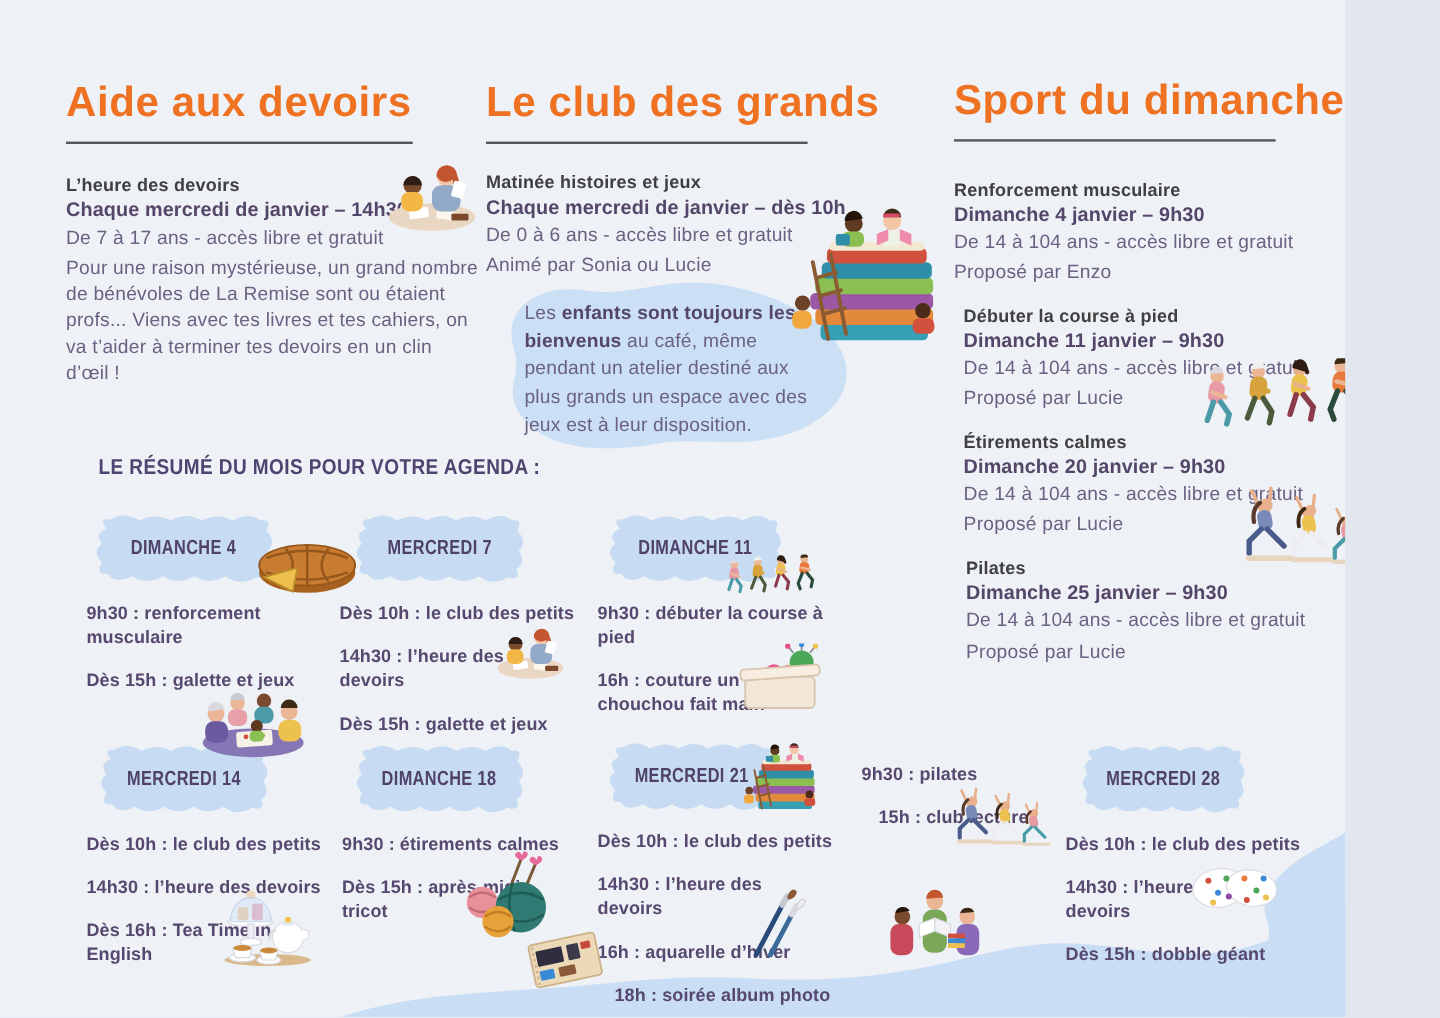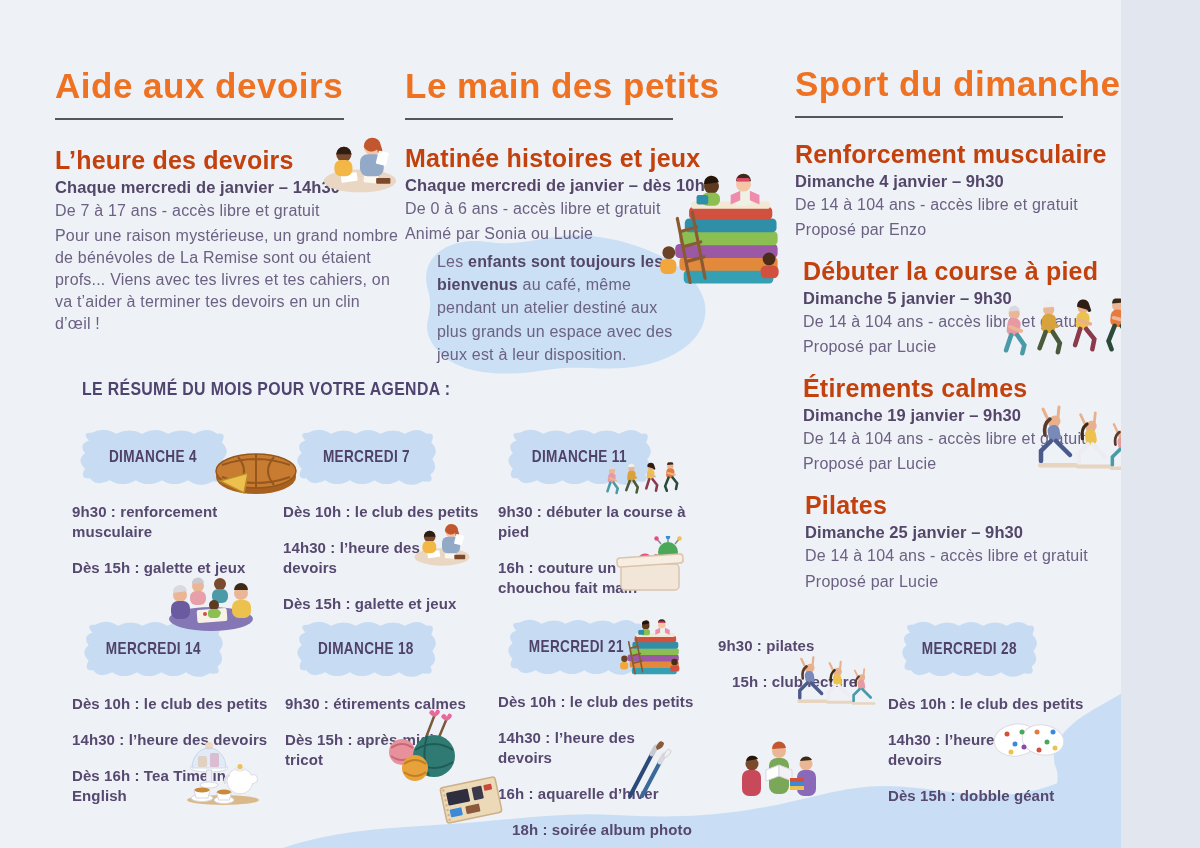--- a/index.html
+++ b/index.html
@@ -7,21 +7,21 @@
         font-family:"Liberation Sans",sans-serif;color:#57496b;}
   svg{display:block}
   .decor{position:absolute;pointer-events:none;}
   .illus{position:absolute;}
   .illus svg{width:100%;height:100%;}
 
   .col{position:absolute;}
   .col-title{margin:0;font-size:35px;font-weight:700;color:#ee7222;letter-spacing:.5px;white-space:nowrap;}
   .col-rule{height:2px;background:#55555f;margin-top:12px;}
   .evt{margin-bottom:16px;}
-  .event-name{font-size:25px;font-weight:700;color:#c2410c;letter-spacing:.2px;}
+  .event-name{font-size:15px;font-weight:700;color:#404040;letter-spacing:.2px;}
   .event-sched{font-size:16.5px;font-weight:700;color:#544669;margin-top:3px;letter-spacing:.1px;}
   .event-line{font-size:16px;color:#6b6183;margin-top:3px;line-height:1.38;letter-spacing:.2px;}
 
   .note-text{position:absolute;left:437px;top:250px;width:246px;font-size:16px;line-height:1.45;
              color:#6b6183;letter-spacing:.2px;}
   .note-text b{color:#544669;}
 
   .agenda-title{position:absolute;left:82px;top:379px;font-size:18px;font-weight:700;color:#4f4370;
                 letter-spacing:.4px;transform:scaleX(.88);transform-origin:left center;white-space:nowrap;}
 
@@ -287,52 +287,52 @@
     <div class="col-rule" style="width:289px"></div>
     <div class="evt" style="margin-top:26px">
       <div class="event-name">L’heure des devoirs</div>
       <div class="event-sched">Chaque mercredi de janvier – 14h30</div>
       <div class="event-line">De 7 à 17 ans - accès libre et gratuit</div>
       <div class="event-line">Pour une raison mystérieuse, un grand nombre de bénévoles de La Remise sont ou étaient profs... Viens avec tes livres et tes cahiers, on va t’aider à terminer tes devoirs en un clin d’œil !</div>
     </div>
   </section>
 
   <section class="col" style="left:405px;top:66px;width:300px">
-    <h1 class="col-title">Le main des petits</h1>
+    <h1 class="col-title">Le club des grands</h1>
     <div class="col-rule" style="width:268px"></div>
     <div class="evt" style="margin-top:24px">
       <div class="event-name">Matinée histoires et jeux</div>
       <div class="event-sched">Chaque mercredi de janvier – dès 10h</div>
       <div class="event-line">De 0 à 6 ans - accès libre et gratuit</div>
       <div class="event-line">Animé par Sonia ou Lucie</div>
     </div>
   </section>
 
   <div class="note-text">
     <span>Les </span><b>enfants sont toujours les bienvenus</b><span> au café, même pendant un atelier destiné aux plus grands un espace avec des jeux est à leur disposition.</span>
   </div>
 
   <section class="col" style="left:795px;top:64px;width:350px">
     <h1 class="col-title">Sport du dimanche</h1>
     <div class="col-rule" style="width:268px"></div>
-    <div class="evt" style="margin-top:22px">
+    <div class="evt" style="margin-top:32px">
       <div class="event-name">Renforcement musculaire</div>
       <div class="event-sched">Dimanche 4 janvier – 9h30</div>
       <div class="event-line">De 14 à 104 ans - accès libre et gratuit</div>
       <div class="event-line">Proposé par Enzo</div>
     </div>
     <div class="evt" style="margin-left:8px">
       <div class="event-name">Débuter la course à pied</div>
-      <div class="event-sched">Dimanche 5 janvier – 9h30</div>
+      <div class="event-sched">Dimanche 11 janvier – 9h30</div>
       <div class="event-line">De 14 à 104 ans - accès libre et gratuit</div>
       <div class="event-line">Proposé par Lucie</div>
     </div>
     <div class="evt" style="margin-left:8px">
       <div class="event-name">Étirements calmes</div>
-      <div class="event-sched">Dimanche 19 janvier – 9h30</div>
+      <div class="event-sched">Dimanche 20 janvier – 9h30</div>
       <div class="event-line">De 14 à 104 ans - accès libre et gratuit</div>
       <div class="event-line">Proposé par Lucie</div>
     </div>
     <div class="evt" style="margin-left:10px">
       <div class="event-name">Pilates</div>
       <div class="event-sched">Dimanche 25 janvier – 9h30</div>
       <div class="event-line">De 14 à 104 ans - accès libre et gratuit</div>
       <div class="event-line">Proposé par Lucie</div>
     </div>
   </section>

